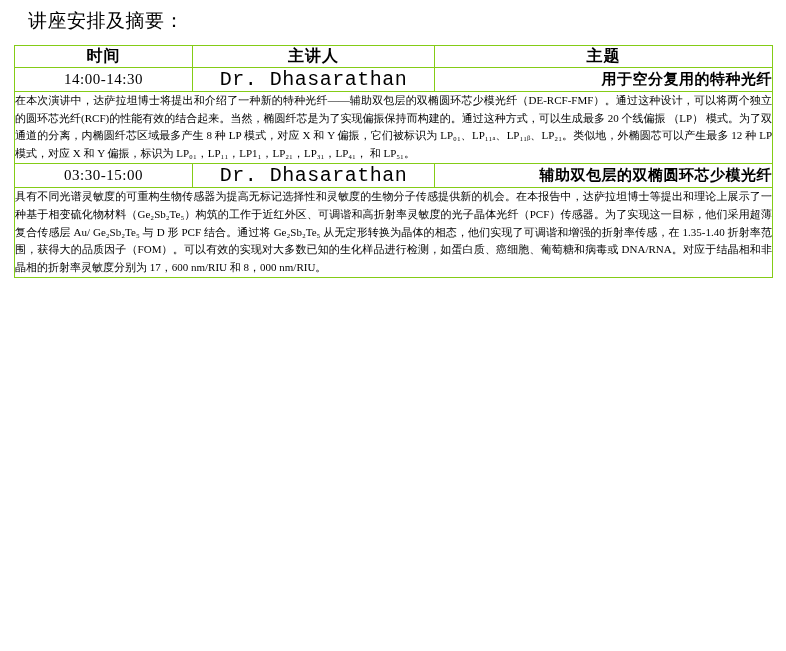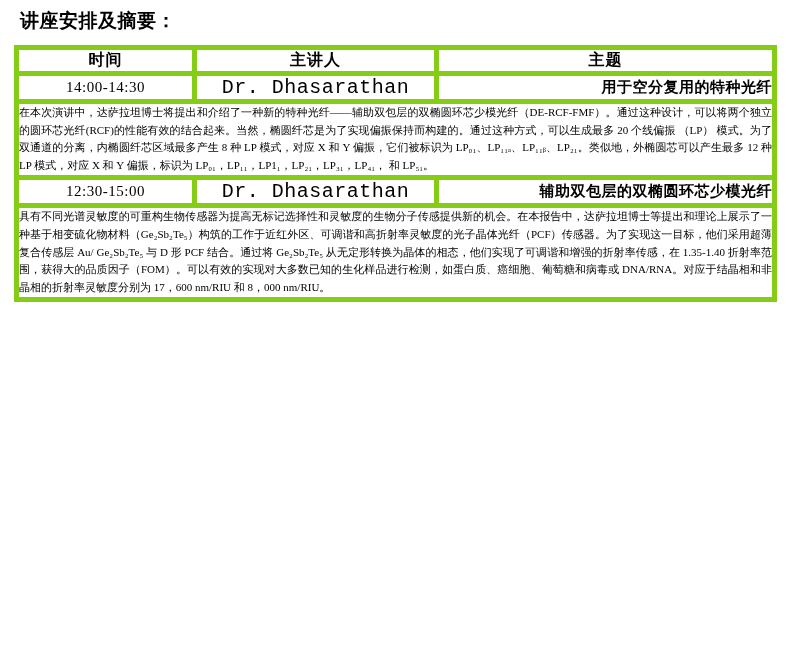--- a/index.html
+++ b/index.html
@@ -16,33 +16,33 @@
   }
   .page {
     width: 786px;
     height: 651px;
     position: relative;
     box-sizing: border-box;
     padding: 0 14px;
   }
   .doc-title {
     font-family: "Liberation Sans", sans-serif;
-    font-weight: bold;
+    font-weight: normal;
     font-size: 19px;
     letter-spacing: 0.5px;
-    margin: 10px 0 12px 6px;
+    margin: 10px 0 12px 14px;
     line-height: 1.2;
   }
   table.schedule {
     width: 758px;
     border-collapse: collapse;
     table-layout: fixed;
   }
   table.schedule td {
-    border: 5px solid #84cc16;
+    border: 1px solid #84cc16;
     padding: 0;
     vertical-align: middle;
   }
   .col-time { width: 178px; }
   .col-speaker { width: 242px; }
   .col-topic { width: 338px; }
 
   .hdr-cell {
     text-align: center;
     font-family: "Liberation Sans", sans-serif;
@@ -105,21 +105,21 @@
       <tr>
         <td class="time-cell">14:00-14:30</td>
         <td class="speaker-cell">Dr. Dhasarathan</td>
         <td class="topic-cell">用于空分复用的特种光纤</td>
       </tr>
       <tr>
         <td class="abstract-cell" colspan="3">在本次演讲中，达萨拉坦博士将提出和介绍了一种新的特种光纤——辅助双包层的双椭圆环芯少模光纤（DE-RCF-FMF）。通过这种设计，可以将两个独立的圆环芯光纤(RCF)的性能有效的结合起来。当然，椭圆纤芯是为了实现偏振保持而构建的。通过这种方式，可以生成最多 20 个线偏振 （LP） 模式。为了双通道的分离，内椭圆纤芯区域最多产生 8 种 LP 模式，对应 X 和 Y 偏振，它们被标识为 LP₀₁、LP₁₁ₐ、LP₁₁ᵦ、LP₂₁。类似地，外椭圆芯可以产生最多 12 种 LP 模式，对应 X 和 Y 偏振，标识为 LP₀₁，LP₁₁，LP1₁，LP₂₁，LP₃₁，LP₄₁， 和 LP₅₁。</td>
       </tr>
 
       <tr>
-        <td class="time-cell">12:30-15:00</td>
+        <td class="time-cell">03:30-15:00</td>
         <td class="speaker-cell">Dr. Dhasarathan</td>
         <td class="topic-cell">辅助双包层的双椭圆环芯少模光纤</td>
       </tr>
       <tr>
         <td class="abstract-cell" colspan="3">具有不同光谱灵敏度的可重构生物传感器为提高无标记选择性和灵敏度的生物分子传感提供新的机会。在本报告中，达萨拉坦博士等提出和理论上展示了一种基于相变硫化物材料（Ge₂Sb₂Te₅）构筑的工作于近红外区、可调谐和高折射率灵敏度的光子晶体光纤（PCF）传感器。为了实现这一目标，他们采用超薄复合传感层 Au/ Ge₂Sb₂Te₅ 与 D 形 PCF 结合。通过将 Ge₂Sb₂Te₅ 从无定形转换为晶体的相态，他们实现了可调谐和增强的折射率传感，在 1.35-1.40 折射率范围，获得大的品质因子（FOM）。可以有效的实现对大多数已知的生化样品进行检测，如蛋白质、癌细胞、葡萄糖和病毒或 DNA/RNA。对应于结晶相和非晶相的折射率灵敏度分别为 17，600 nm/RIU 和 8，000 nm/RIU。</td>
       </tr>
     </tbody>
   </table>
 
 </div>

